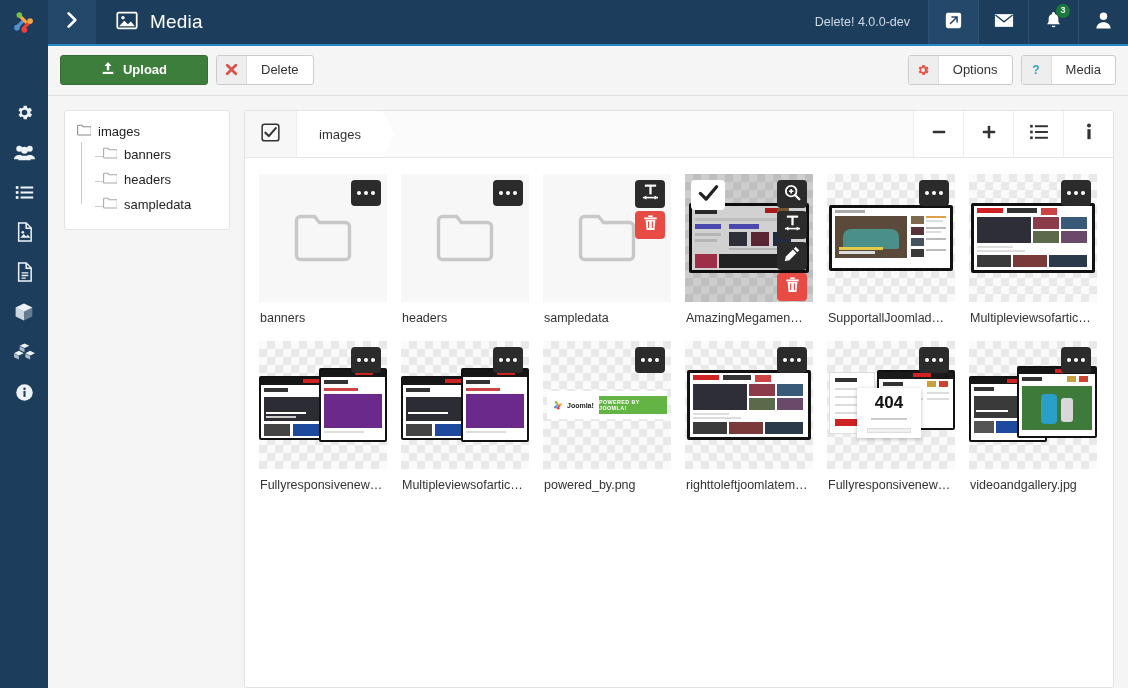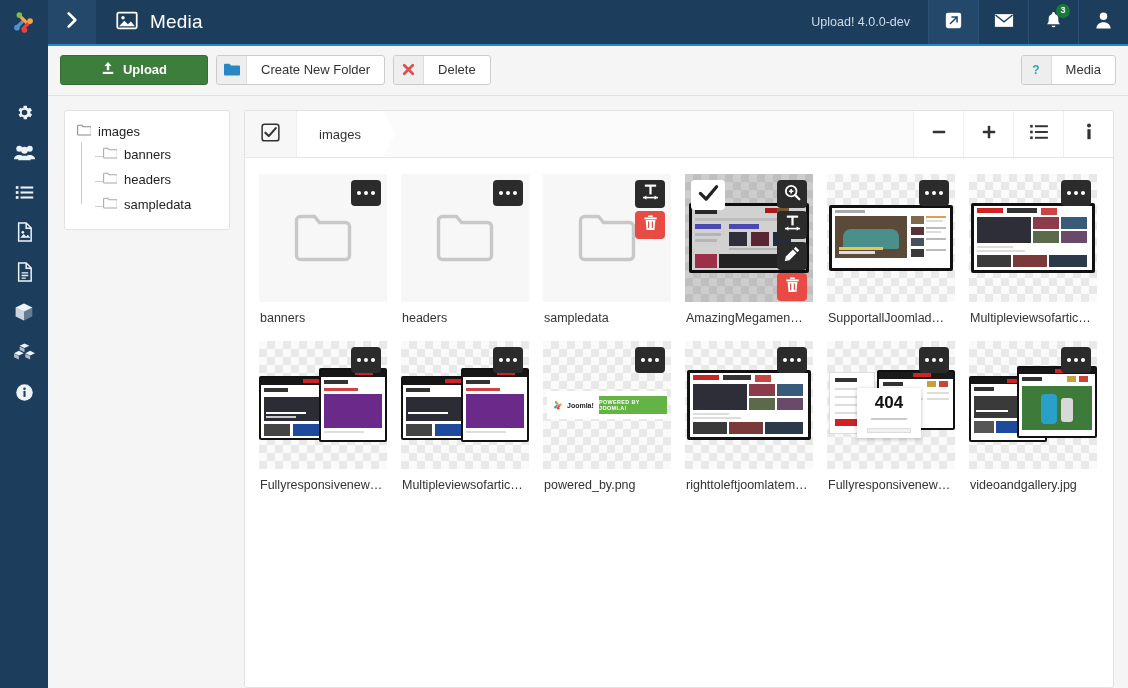--- a/index.html
+++ b/index.html
@@ -313,21 +313,21 @@
         <span>
           <svg width="22" height="19" viewBox="0 0 24 20" fill="none" stroke="#fff" stroke-width="1.9">
             <rect x="1.4" y="1.4" width="21.2" height="17.2" rx="1.4"></rect>
             <circle cx="7.6" cy="7" r="1.9" fill="#fff" stroke="none"></circle>
             <path d="M3.4 16.4l5.6-6.2 4 4 3.2-3 4.4 5.2z" fill="#fff" stroke="none"></path>
           </svg>
         </span>
         <span class="page-title">Media</span>
       </div>
       <div class="topbar-right">
-        <span class="version-label">Upload! 4.0.0-dev</span>
+        <span class="version-label">Delete! 4.0.0-dev</span>
         <div class="top-icon active">
           <span>
             <svg width="17" height="17" viewBox="0 0 20 20" fill="#fff">
               <rect x="1" y="1" width="18" height="18" rx="2.4"></rect>
               <path d="M6.4 13.6l7.2-7.2M8.2 5.8h6v6" stroke="#24486a" stroke-width="1.8" fill="none" stroke-linecap="round"></path>
             </svg>
           </span>
         </div>
         <div class="top-icon">
           <span>
@@ -362,35 +362,35 @@
         <span>
           <svg width="14" height="14" viewBox="0 0 16 16" fill="#fff">
             <path d="M8 1l4 4.6H9.4v5H6.6v-5H4z"></path>
               <rect x="2" y="12.4" width="12" height="2.4"></rect>
           </svg>
         </span>
         <span class="lbl">Upload</span>
       </div>
       <div class="btn">
         <span class="ico">
-          <svg width="16" height="13" viewBox="0 0 18 14" fill="#2a87c5">
-            <path d="M0 1.6A1.2 1.2 0 011.2.4h5l1.6 2H16.8A1.2 1.2 0 0118 3.6v9A1.2 1.2 0 0116.8 13.8H1.2A1.2 1.2 0 010 12.6z"></path>
-          </svg>
-        </span>
-        <span class="lbl">Create New Folder</span>
-      </div>
+          <svg width="13" height="13" viewBox="0 0 14 14" stroke="#d9534f" stroke-width="3" stroke-linecap="round">
+            <path d="M2.4 2.4l9.2 9.2M11.6 2.4l-9.2 9.2"></path>
+          </svg>
+        </span>
+        <span class="lbl">Delete</span>
+      </div>
+      <div class="spacer"></div>
       <div class="btn">
         <span class="ico">
-          <svg width="13" height="13" viewBox="0 0 14 14" stroke="#d9534f" stroke-width="3" stroke-linecap="round">
-            <path d="M2.4 2.4l9.2 9.2M11.6 2.4l-9.2 9.2"></path>
-          </svg>
-        </span>
-        <span class="lbl">Delete</span>
-      </div>
-      <div class="spacer"></div>
+          <svg width="14" height="14" viewBox="0 0 24 24" fill="#e8564a">
+            <path d="M19.4 13a7.6 7.6 0 000-2l2-1.6-2-3.4-2.4 1a7.7 7.7 0 00-1.7-1l-.4-2.6H10.9l-.4 2.6a7.7 7.7 0 00-1.7 1l-2.4-1-2 3.4L6.5 11a7.6 7.6 0 000 2l-2 1.6 2 3.4 2.4-1c.5.4 1.1.8 1.7 1l.4 2.6h4l.4-2.6c.6-.2 1.2-.6 1.7-1l2.4 1 2-3.4-2.1-1.6zM12 15.5A3.5 3.5 0 1115.5 12 3.5 3.5 0 0112 15.5z"></path>
+          </svg>
+        </span>
+        <span class="lbl">Options</span>
+      </div>
       <div class="btn">
         <span class="ico">
           <svg width="14" height="14" viewBox="0 0 14 14">
             <text x="7" y="11" text-anchor="middle" font-family="Liberation Sans, sans-serif" font-size="12" font-weight="bold" fill="#2aa3b8">?</text>
           </svg>
         </span>
         <span class="lbl">Media</span>
       </div>
     </div>
 

